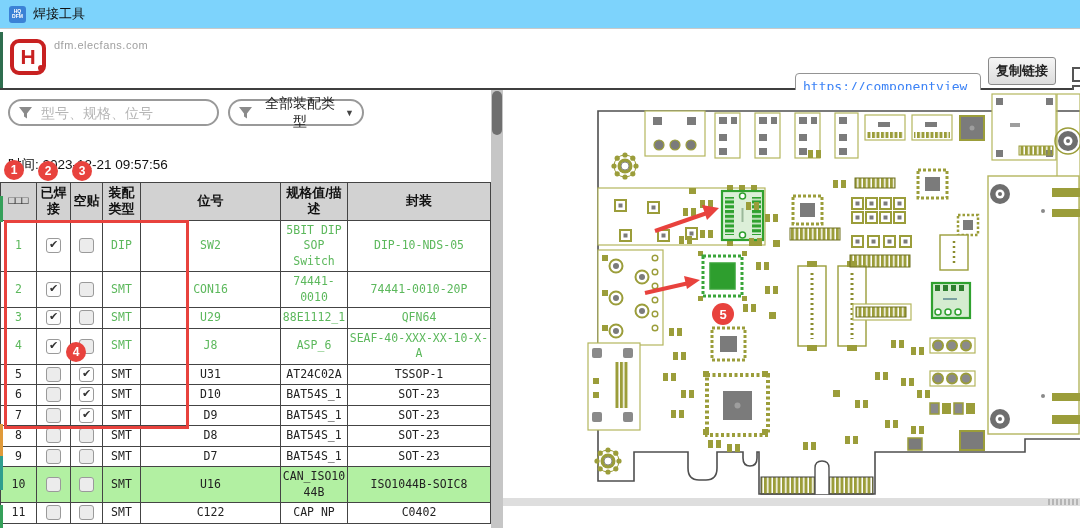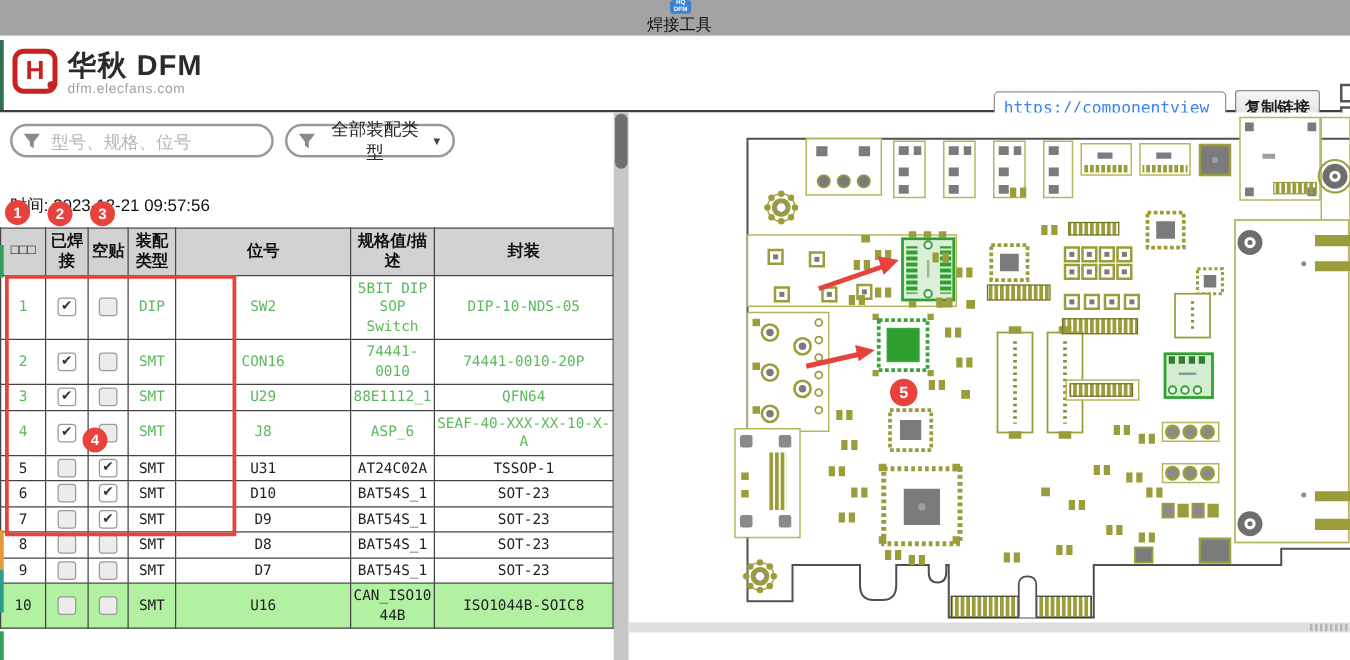--- a/index.html
+++ b/index.html
@@ -1,39 +1,39 @@
 <!DOCTYPE html>
 <html><head>
 <meta charset="utf-8">
 <style>
   html,body{margin:0;padding:0;}
   body{width:1080px;height:528px;position:relative;overflow:hidden;background:#fff;
        font-family:"Liberation Sans",sans-serif;color:#222;}
   
-  .tabbar{position:absolute;left:0;top:0;width:1080px;height:28px;background:#a3a3a3;
-          border-bottom:1px solid #c9c9c9;display:flex;align-items:center;flex-direction:column;}
+  .tabbar{position:absolute;left:0;top:0;width:1080px;height:28px;background:#7dd3fc;
+          border-bottom:1px solid #c9c9c9;display:flex;align-items:center;}
   .favicon{width:17px;height:17px;margin-left:9px;border-radius:3px;background:#3b82d6;
            color:#fff;font-weight:bold;font-size:5px;line-height:5.5px;text-align:center;
            display:flex;flex-direction:column;justify-content:center;}
   .tabtitle{font-size:13px;margin-left:7px;color:#111;}
   
   .header{position:absolute;left:0;top:29px;width:1080px;height:59px;background:#fff;
           border-bottom:2px solid #3f3f3f;}
   .logo{position:absolute;left:10px;top:10px;display:flex;}
   .logomark{width:36px;height:36px;box-sizing:border-box;border:4px solid #c82121;border-radius:9px;
             color:#c82121;font-weight:bold;font-size:21px;text-align:center;line-height:27px;position:relative;}
   .logomark .dot{position:absolute;right:-2px;bottom:0px;width:6px;height:6px;border-radius:50%;background:#c82121;}
   .logotext{margin-left:8px;}
   .brandname{font-size:23px;font-weight:bold;color:#2b2b2b;letter-spacing:1px;line-height:26px;}
   .branddomain{font-size:11px;color:#a0a0a0;letter-spacing:.5px;}
   .sharelabel{position:absolute;left:700px;top:50px;font-size:15px;color:#333;margin-top:20px;}
   .shareurl{position:absolute;left:795px;top:44px;width:170px;height:22px;border:1px solid #949494;
             border-radius:4px;font-family:"DejaVu Sans Mono",monospace;font-size:13px;color:#3b82f6;
             padding:1px 7px;background:#fff;outline:none;}
-  .copybtn{position:absolute;left:988px;top:43px;width:68px;height:28px;border:1px solid #8a8a8a;
+  .copybtn{position:absolute;left:988px;top:28px;width:68px;height:28px;border:1px solid #8a8a8a;
            border-radius:3px;background:linear-gradient(#f6f6f6,#dcdcdc);font-weight:bold;
            font-size:13px;color:#222;font-family:Liberation Sans, sans-serif;}
   .qr{position:absolute;left:1072px;top:38px;}
   .qr div{width:11px;height:11px;border:2px solid #555;margin-bottom:3px;background:#fff;}
   
   .leftpanel{position:absolute;left:0;top:90px;width:503px;height:438px;background:#fff;overflow:hidden;}
   .pill{position:absolute;height:27px;box-sizing:border-box;border:2px solid #999;border-radius:15px;
         display:flex;align-items:center;padding:0 8px;background:#fff;}
   .pill.search{left:8px;top:9px;width:211px;}
   .pill.dropdown{left:228px;top:9px;width:136px;cursor:pointer;}
@@ -85,21 +85,20 @@
     </div>
   <div class="tabtitle">焊接工具</div>
 </div>
 
 <div class="header">
   <div class="logo">
     <div class="logomark">
       <span>H</span><span class="dot"></span>
     </div>
     <div class="logotext">
-      <div class="brandname">华秋 DFM</div>
       <div class="branddomain">dfm.elecfans.com</div>
     </div>
   </div>
   <span class="sharelabel">分享链接:</span>
   <input class="shareurl" readonly="" value="https://componentview" style="">
   <button class="copybtn">复制链接</button>
   <div class="qr">
       <div></div>
       <div></div>
     </div>
@@ -269,20 +268,33 @@
           <td>
             <div class="cb"></div>
           </td>
           <td>
             <div class="cb"></div>
           </td>
           <td>SMT</td>
           <td>U16</td>
           <td>CAN_ISO1044B</td>
           <td>ISO1044B-SOIC8</td>
+        </tr>
+        <tr>
+          <td>11</td>
+          <td>
+            <div class="cb"></div>
+          </td>
+          <td>
+            <div class="cb"></div>
+          </td>
+          <td>SMT</td>
+          <td>C122</td>
+          <td>CAP NP</td>
+          <td>C0402</td>
         </tr>
       </tbody>
   </table>
 </div>
 
 <div class="vscroll">
   <div class="vthumb"></div>
 </div>
 
 <div class="rightpanel">

